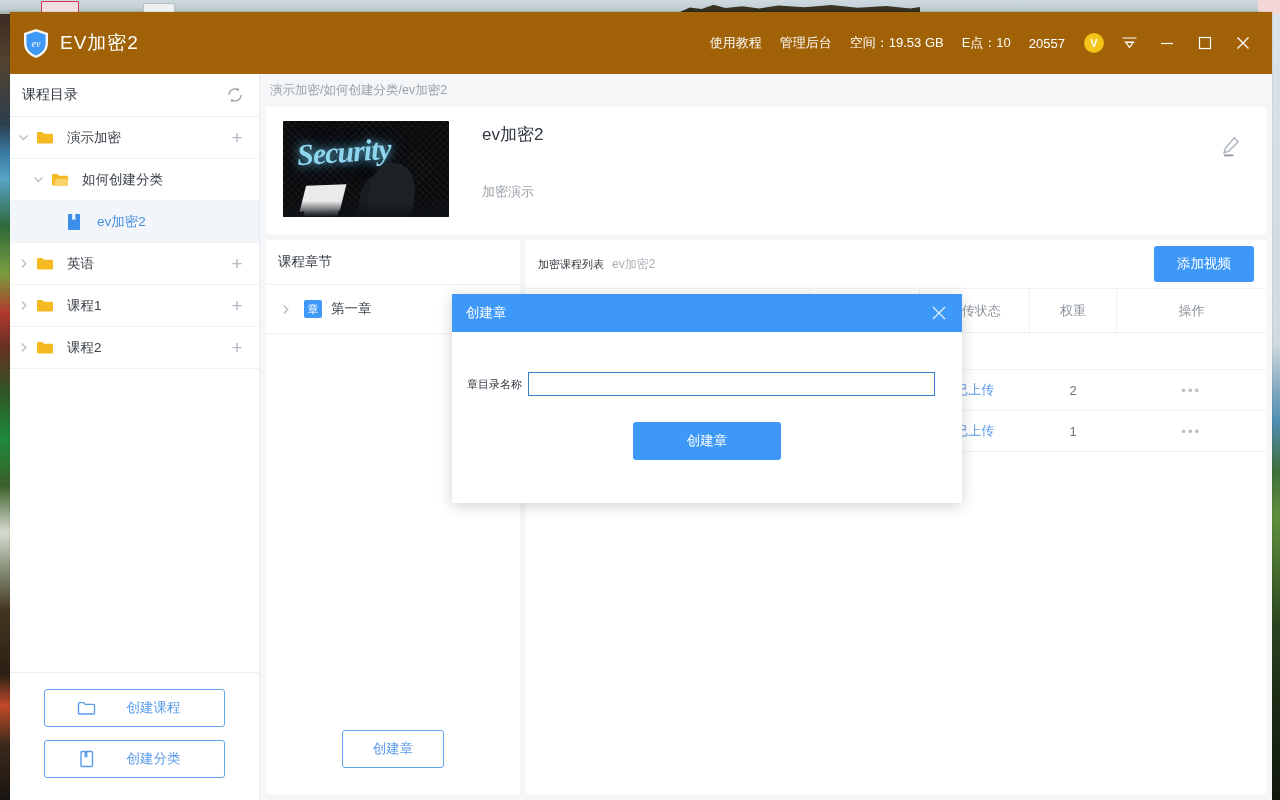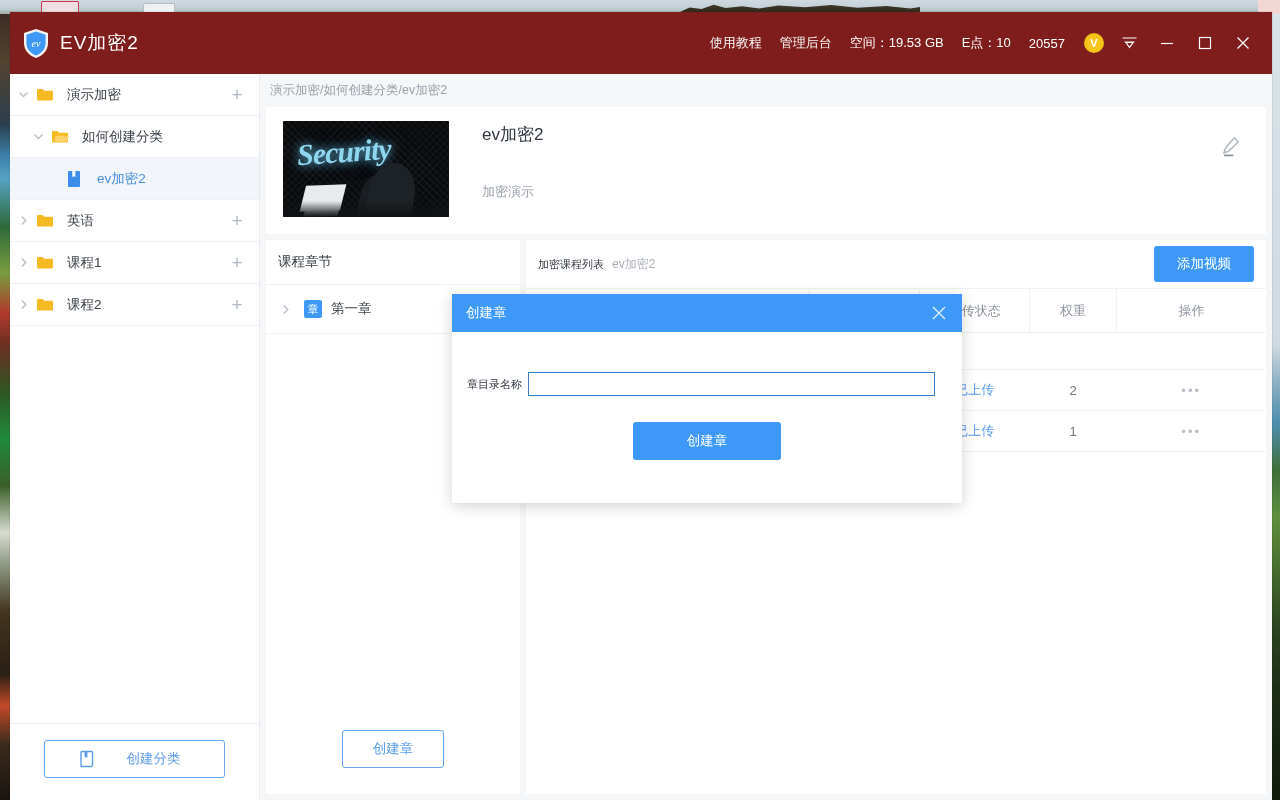--- a/index.html
+++ b/index.html
@@ -70,21 +70,21 @@
     left: 10px; top: 12px;
     width: 1262px; height: 788px;
     background: #ffffff;
     overflow: hidden;
     box-shadow: 0 0 0 1px rgba(0,0,0,0.06);
   }
 
   
   .titlebar {
     height: 62px;
-    background: #7f1d1d;
+    background: #a16207;
     display: flex;
     align-items: center;
     padding: 0 0 0 12px;
     position: relative;
     color: #ffffff;
   }
   .logo-shield {
     width: 28px; height: 31px;
     position: relative; flex: none;
     margin-right: 10px;
@@ -474,20 +474,31 @@
         <svg width="18" height="18" viewBox="0 0 18 18">
           <path d="M3.5 3.5 L14.5 14.5 M14.5 3.5 L3.5 14.5" stroke="#ffffff" stroke-width="1.3" fill="none"></path>
         </svg>
       </div>
     </div>
   </div>
 
   <div class="body-split">
 
     <div class="sidebar">
+      <div class="sidebar-head">
+        <div class="st">课程目录</div>
+        <div class="refresh-icon">
+          <svg width="20" height="20" viewBox="0 0 20 20">
+            <path d="M4 10 a6 6 0 0 1 9.6 -4.8" fill="none" stroke="#9aa1aa" stroke-width="1.3"></path>
+            <path d="M16 10 a6 6 0 0 1 -9.6 4.8" fill="none" stroke="#9aa1aa" stroke-width="1.3"></path>
+            <path d="M13.2 2.4 L14.2 5.6 L11 5.3 Z" fill="#9aa1aa"></path>
+            <path d="M6.8 17.6 L5.8 14.4 L9 14.7 Z" fill="#9aa1aa"></path>
+          </svg>
+        </div>
+      </div>
 
       <div class="tree">
 
         <div class="tree-row">
           <div class="tw-caret" style="margin-left:0px">
             <svg width="11" height="11" viewBox="0 0 11 11">
                 <path d="M1.5 3.5 L5.5 7.5 L9.5 3.5" fill="none" stroke="#b9bfc7" stroke-width="1.4"></path>
               </svg>
           </div>
           <div class="tw-icon">
@@ -565,20 +576,28 @@
             <svg width="18" height="15" viewBox="0 0 18 15">
                 <path d="M1 3.2 a1.2 1.2 0 0 1 1.2-1.2 H6.4 L8 3.8 H15.8 a1.2 1.2 0 0 1 1.2 1.2 V12.3 a1.2 1.2 0 0 1 -1.2 1.2 H2.2 A1.2 1.2 0 0 1 1 12.3 Z" fill="#f5b921"></path>
               </svg>
           </div>
           <div class="tw-label">课程2</div>
           <div class="tw-plus">+</div>
         </div>
       </div>
 
       <div class="sidebar-foot">
+        <div class="ghost-btn">
+          <span class="gi">
+            <svg width="19" height="16" viewBox="0 0 19 16">
+                <path d="M1.5 3.6 a1 1 0 0 1 1-1 H6.6 L8.2 4.4 H16.5 a1 1 0 0 1 1 1 V13 a1 1 0 0 1 -1 1 H2.5 a1 1 0 0 1 -1 -1 Z" fill="none" stroke="#5a9bea" stroke-width="1.4"></path>
+              </svg>
+          </span>
+          <span class="gl">创建课程</span>
+        </div>
         <div class="ghost-btn">
           <span class="gi">
             <svg width="17" height="18" viewBox="0 0 17 18">
                 <rect x="3" y="1.5" width="11.5" height="15" rx="1" fill="none" stroke="#5a9bea" stroke-width="1.4"></rect>
                 <path d="M6.6 1.5 H9.4 V8 L8 6.7 L6.6 8 Z" fill="#5a9bea"></path>
               </svg>
           </span>
           <span class="gl">创建分类</span>
         </div>
       </div>

